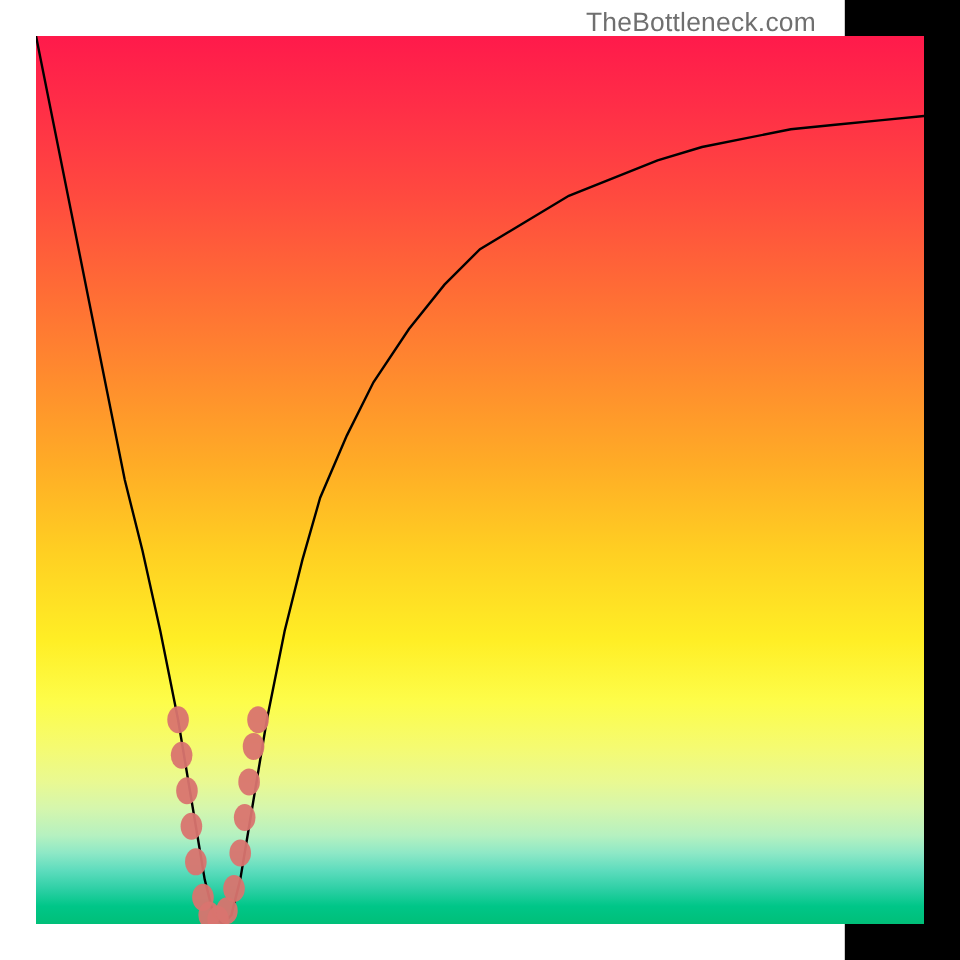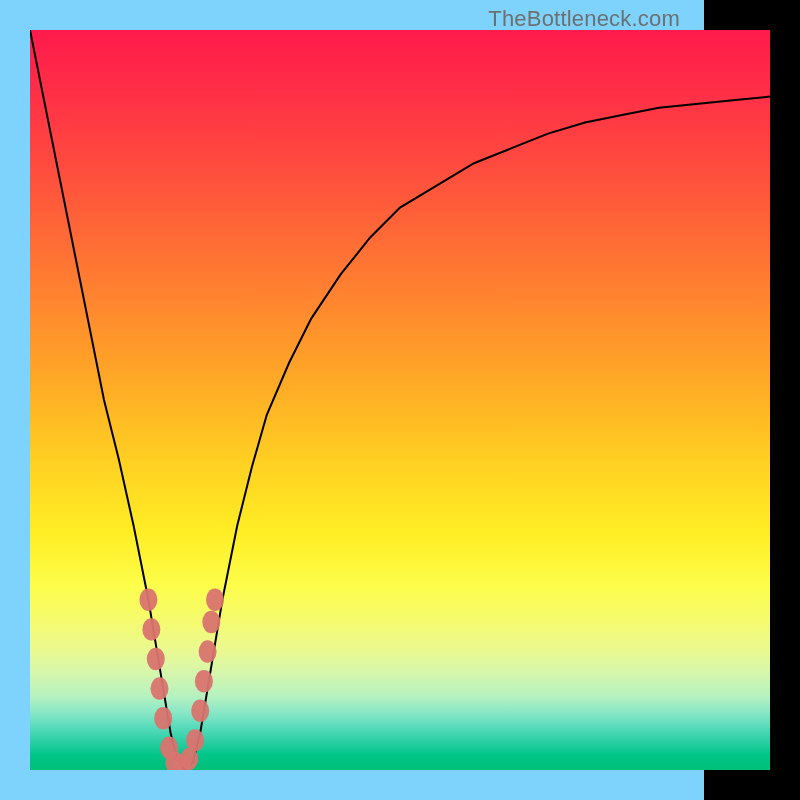--- a/index.html
+++ b/index.html
@@ -10,21 +10,21 @@
     background: #000;
     overflow: hidden;
     font-family: Arial, Helvetica, sans-serif;
   }
   .frame {
     position: absolute;
     top: 0;
     left: 0;
     width: 704px;
     height: 800px;
-    background: #7dd3fc;
+    background: #ffffff;
   }
   .plot-area {
     position: absolute;
     top: 30px;
     left: 30px;
     width: 740px;
     height: 740px;
     overflow: hidden;
   }
   .gradient {

